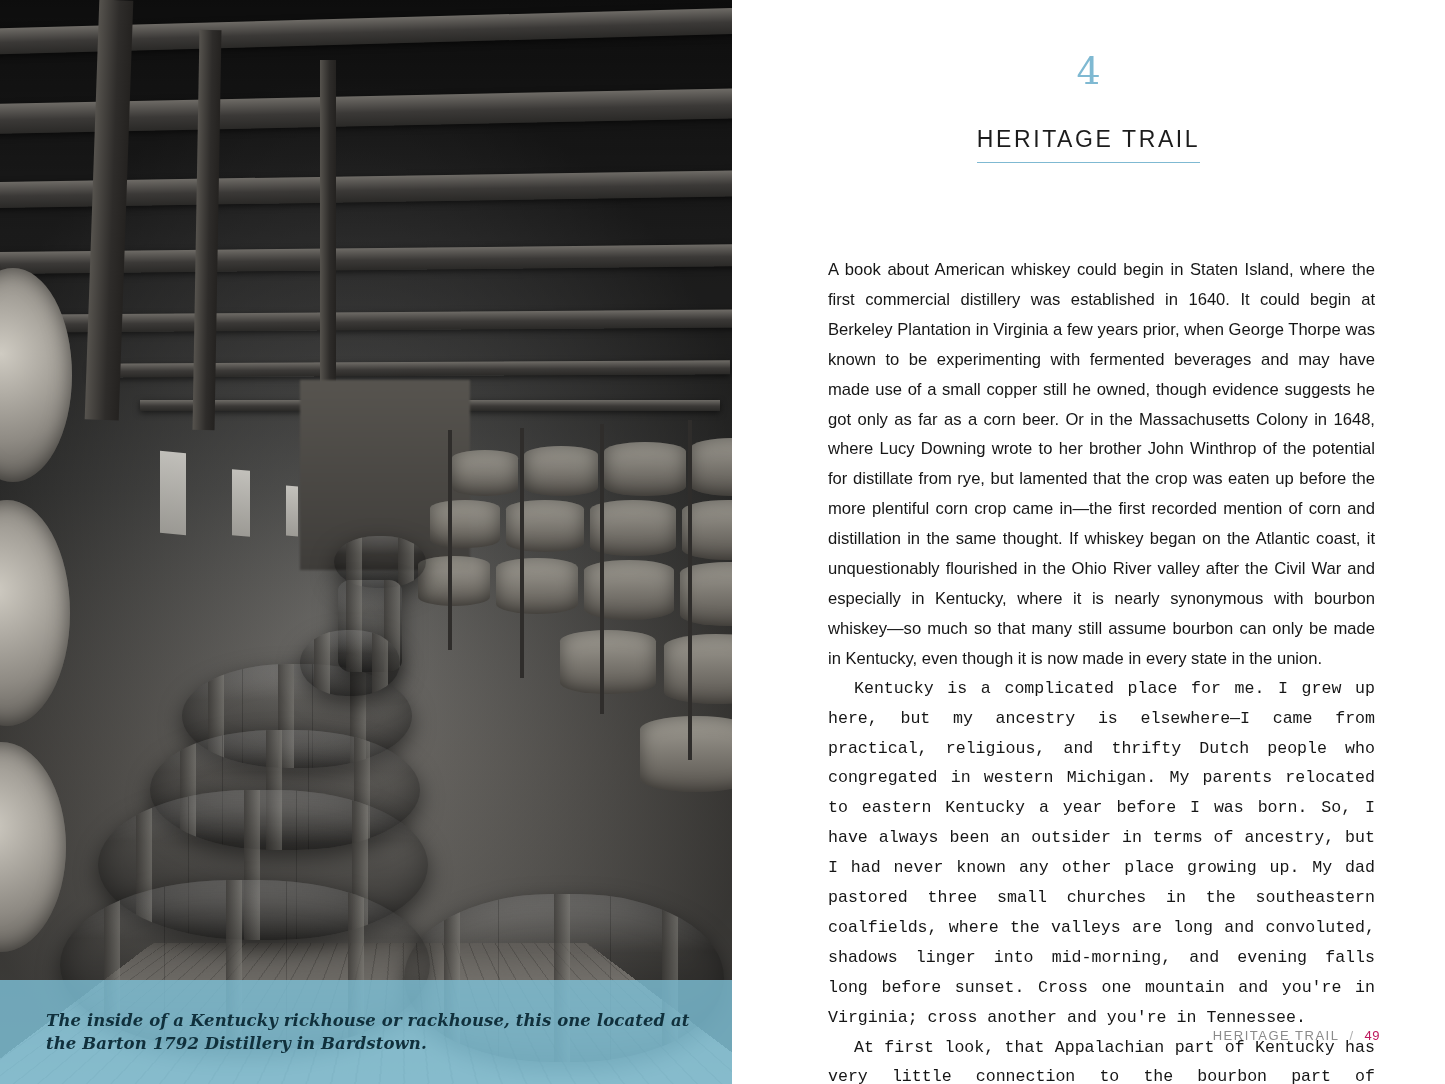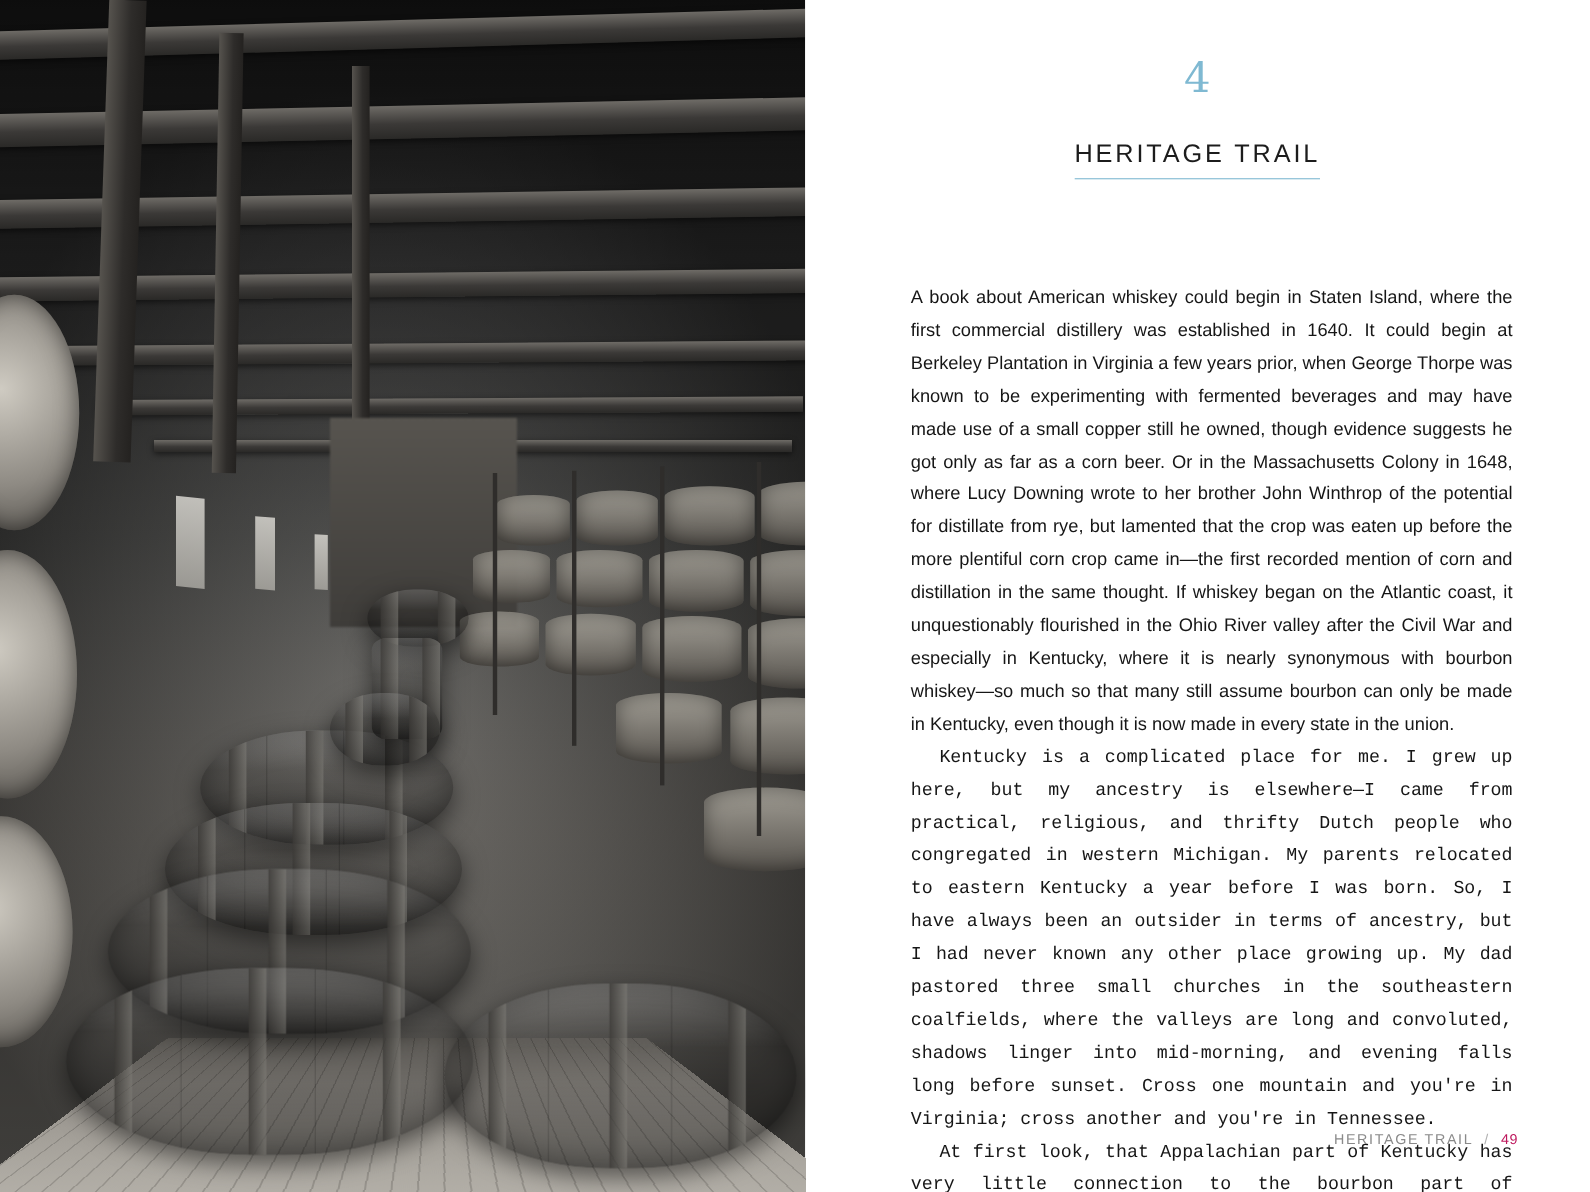--- a/index.html
+++ b/index.html
@@ -323,20 +323,23 @@
       <div class="barrel" style="left:338px;top:580px;width:64px;height:92px; border-radius:22% / 12%;">
         <div class="hoop" style="left:8px;"></div>
         <div class="hoop" style="left:46px;"></div>
       </div>
       <div class="barrel" style="left:300px;top:630px;width:100px;height:66px;">
         <div class="hoop" style="left:14px;"></div>
         <div class="hoop" style="left:72px;"></div>
       </div>
     </div>
 
+    <div class="caption-band">
+      <div class="caption-text">The inside of a Kentucky rickhouse or rackhouse, this one located at the Barton 1792 Distillery in Bardstown.</div>
+    </div>
   </div>
 
   <div class="gutter"></div>
 
   <div class="page-right">
 
     <div class="chap-num">4</div>
 
     <div class="chap-title">
       <span>HERITAGE TRAIL</span>

